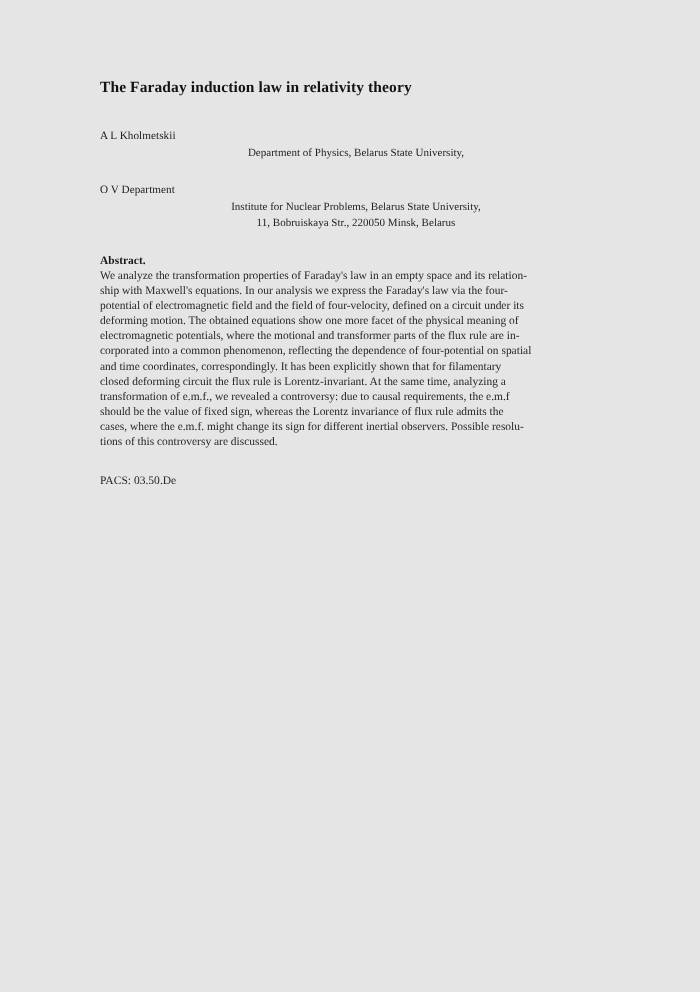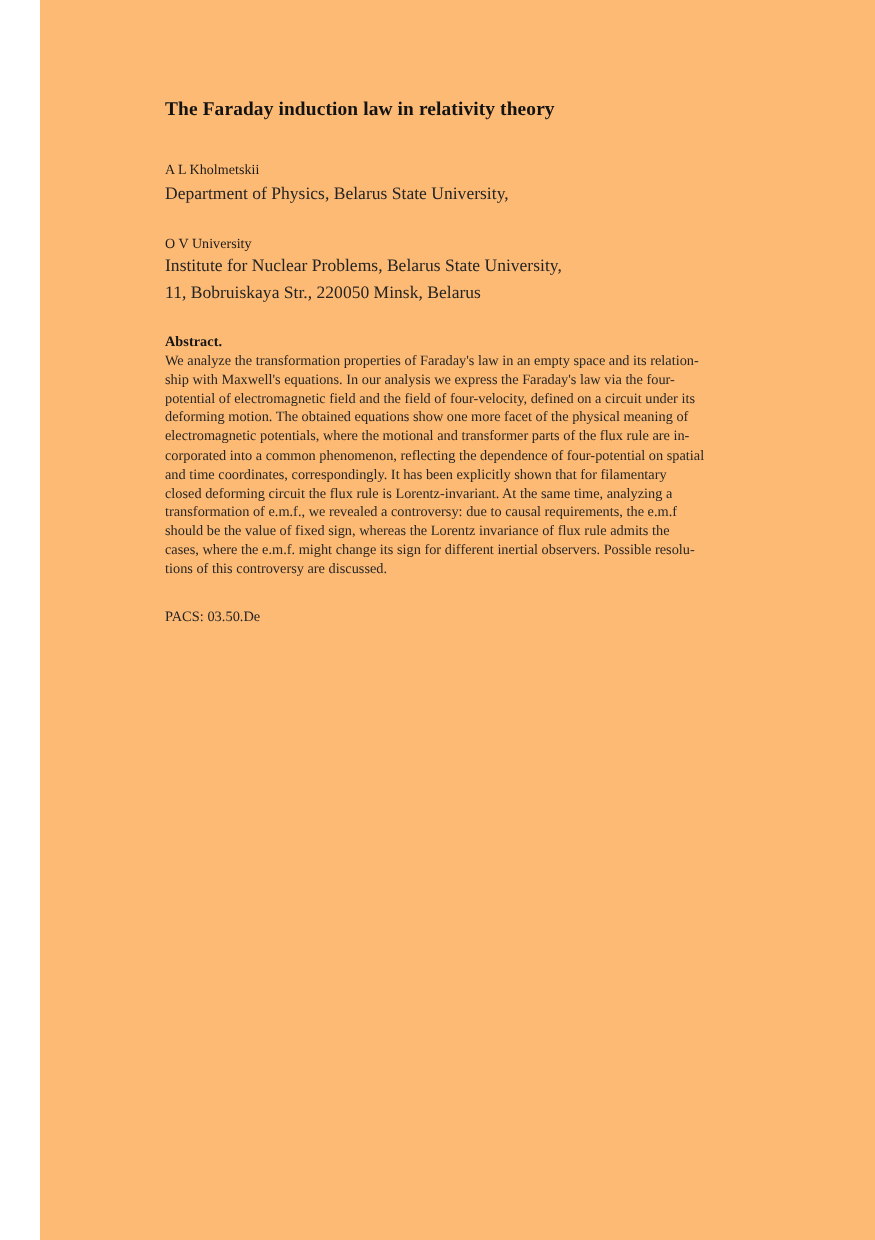--- a/index.html
+++ b/index.html
@@ -14,22 +14,21 @@
     overflow: hidden;
     font-family: "Liberation Serif", "DejaVu Serif", serif;
     color: #1c1c1c;
     -webkit-font-smoothing: antialiased;
   }
 
   
   .page {
     position: absolute;
     inset: 0;
-    background: #fdba74;
-    margin-left: 32px;
+    background: #e5e5e5;
   }
 
   
   .scan-layer {
     position: absolute;
     left: 100px;
     top: 78px;
     width: 512px;
     filter: blur(0.33px);
     text-rendering: geometricPrecision;
@@ -49,24 +48,25 @@
   }
   .author-name {
     font-size: 11.2px;
     font-weight: normal;
     line-height: 1.42;
     letter-spacing: 0.05px;
     color: #1a1a1a;
     margin-bottom: 1px;
   }
   .affil-line {
-    font-size: 14px;
+    font-size: 11px;
     line-height: 1.45;
     letter-spacing: 0.02px;
     color: #242424;
+    text-align: center;
   }
 
   .abstract-section {
     margin-top: 23px;
     font-family: Liberation Serif, serif;
   }
   .abstract-heading {
     font-size: 11.4px;
     font-weight: bold;
     color: #161616;
@@ -99,21 +99,21 @@
   <div class="scan-layer">
 
     <h1 class="paper-title">The Faraday induction law in relativity theory</h1>
 
     <div class="author-block">
       <div class="author-name">A L Kholmetskii</div>
       <div class="affil-line">Department of Physics, Belarus State University,</div>
     </div>
 
     <div class="author-block">
-      <div class="author-name">O V University</div>
+      <div class="author-name">O V Department</div>
       <div class="affil-line">Institute for Nuclear Problems, Belarus State University,</div>
       <div class="affil-line">11, Bobruiskaya Str., 220050 Minsk, Belarus</div>
     </div>
 
     <div class="abstract-section">
       <div class="abstract-heading">Abstract.</div>
       <div class="abstract-body">
         <span class="ab-line">We analyze the transformation properties of Faraday's law in an empty space and its relation-</span>
         <span class="ab-line">ship with Maxwell's equations. In our analysis we express the Faraday's law via the four-</span>
         <span class="ab-line">potential of electromagnetic field and the field of four-velocity, defined on a circuit under its</span>

